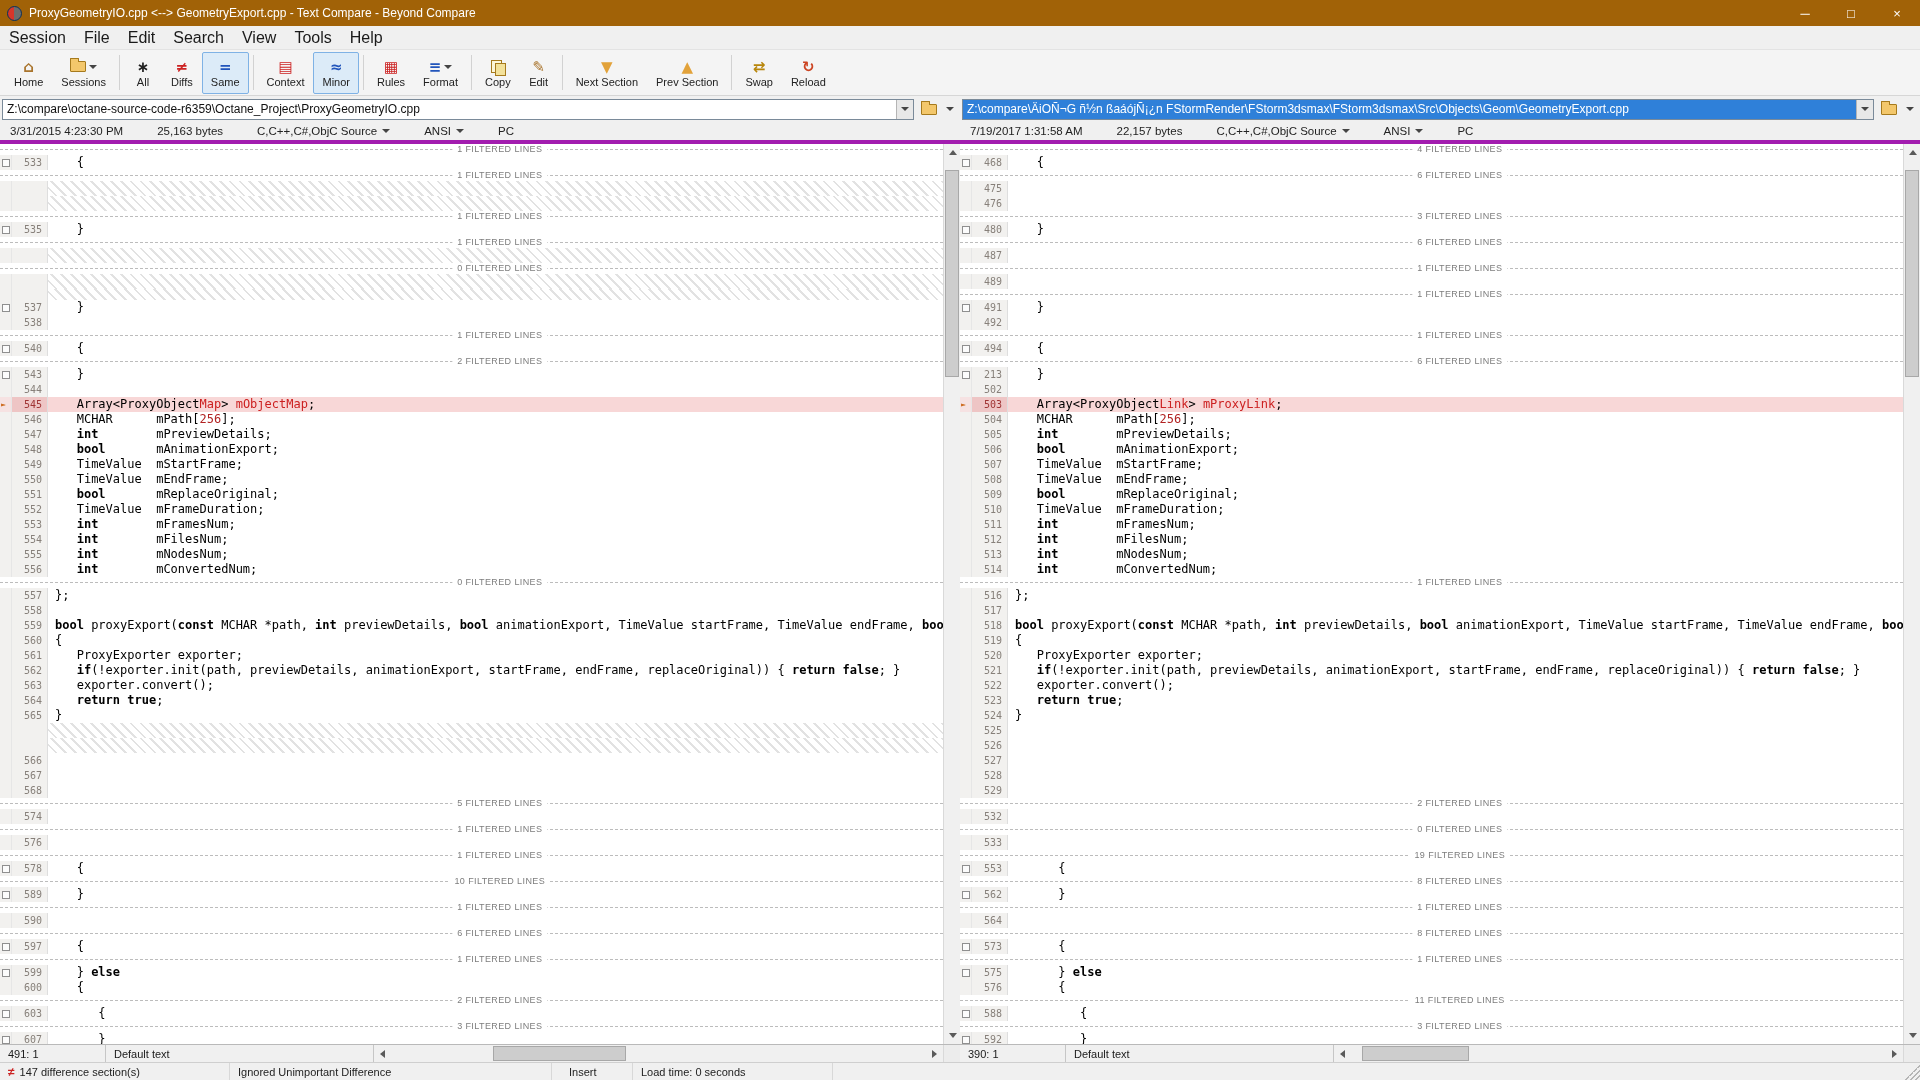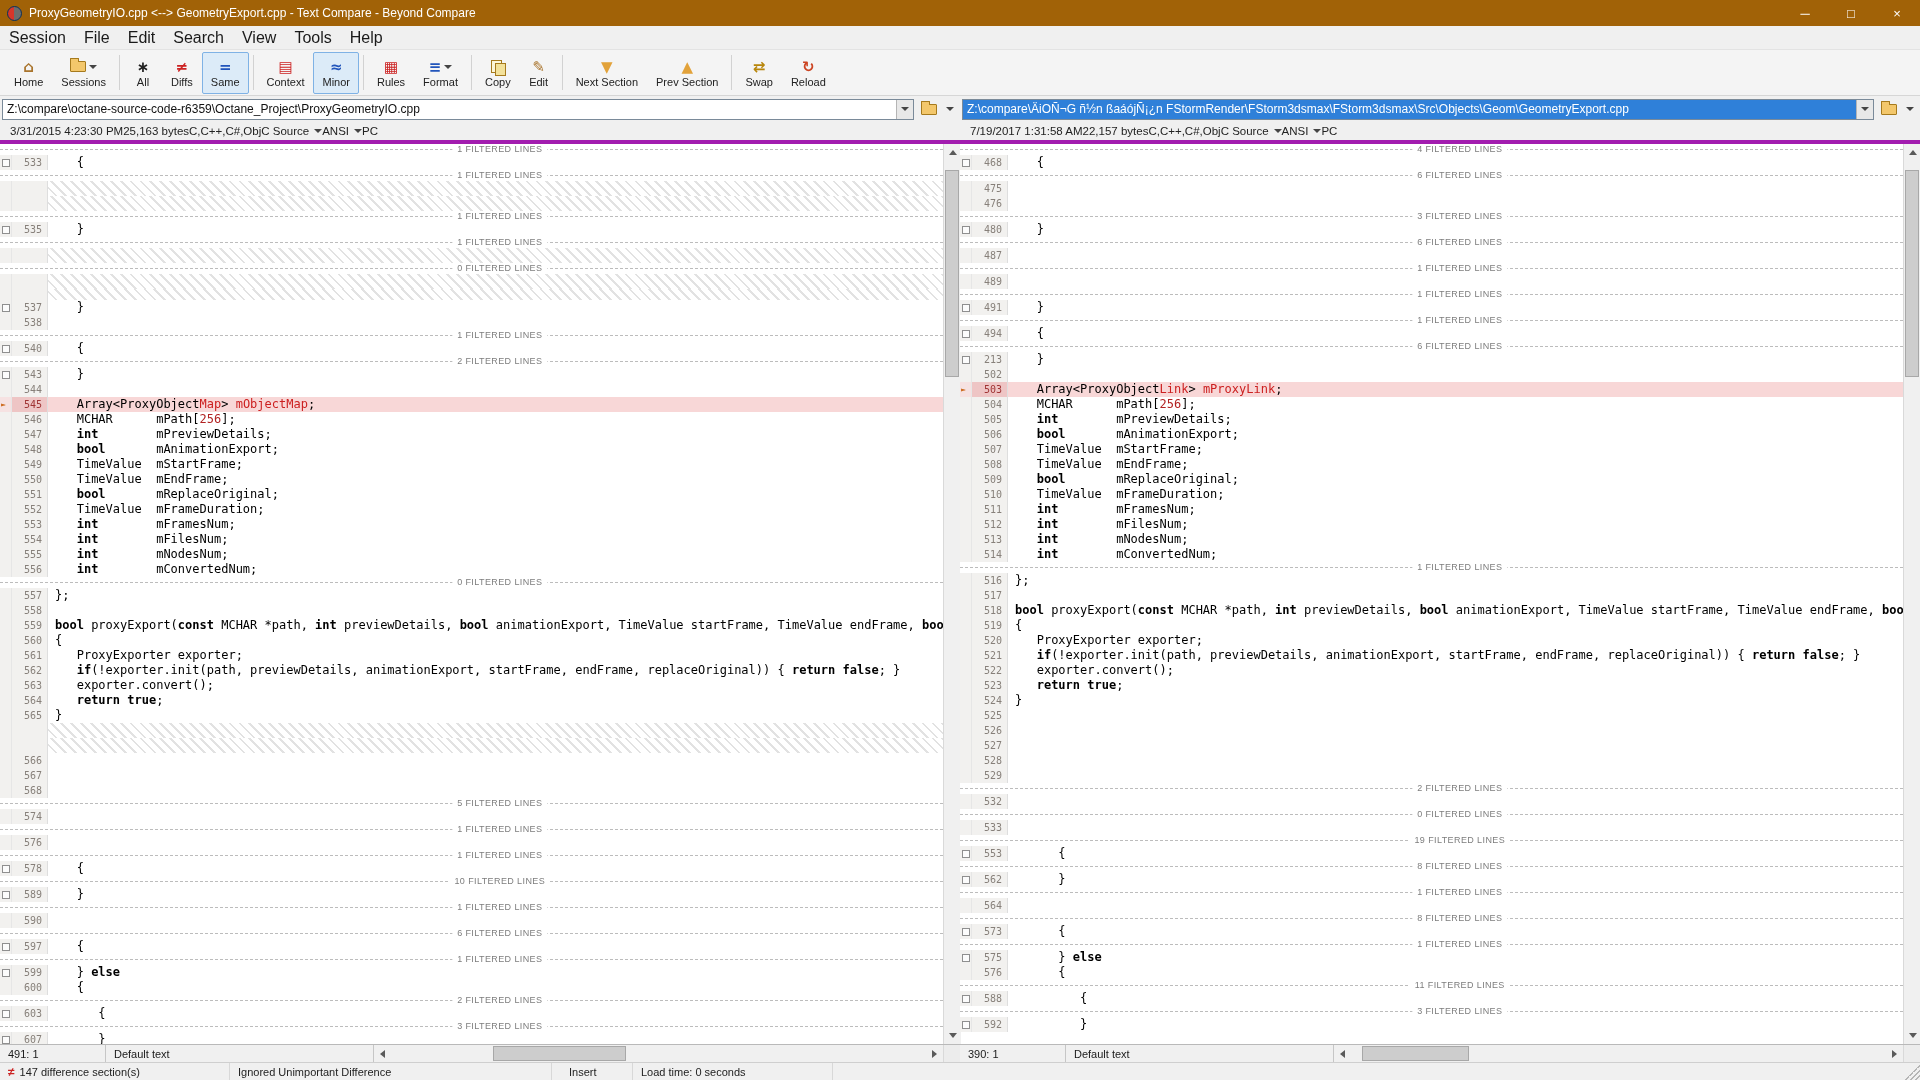--- a/index.html
+++ b/index.html
@@ -40,21 +40,21 @@
   .pathinput { flex:1; border:none; outline:none; font-size:12px; padding:0 4px; font-family:"Liberation Sans",sans-serif; background:transparent; color:#111; }
   .combo.selected { background:#2f80d9; }
   .combo.selected .pathinput { color:#fff; }
   .combobtn { width:17px; background:#e8e8e8; border-left:1px solid #b5b5b5; display:flex; align-items:center; justify-content:center; }
   .folderbtn { width:24px; height:21px; display:flex; align-items:center; justify-content:center; border:1px solid transparent; }
   .smallcaret { width:12px; height:21px; display:flex; align-items:center; justify-content:center; }
 
   
   .inforow { height:22px; display:flex; background:#f0f0f0; border-bottom:4px solid #a21caf; font-size:11.5px; color:#222; }
   .infohalf { width:960px; display:flex; align-items:center; }
-  .inf { display:flex; align-items:center; gap:5px; white-space:nowrap; }
+  .inf { margin-left:34px; display:flex; align-items:center; gap:5px; white-space:nowrap; }
   .inf.first { margin-left:10px; }
 
   
   .compare { height:900px; display:flex; background:#fff; }
   .pane { width:943px; height:100%; overflow:hidden; background:#fff; }
   .vscroll { width:17px; background:#f0f0f0; position:relative; border-left:1px solid #d9d9d9; }
   .varrow { position:absolute; left:0; width:17px; height:17px; background:#f0f0f0; display:flex; align-items:center; justify-content:center; }
   .varrow.up { top:0; } .varrow.down { bottom:0; }
   .tri-up { width:0;height:0;border-left:4px solid transparent;border-right:4px solid transparent;border-bottom:5px solid #5a5a5a; }
   .tri-down { width:0;height:0;border-left:4px solid transparent;border-right:4px solid transparent;border-top:5px solid #5a5a5a; }
@@ -662,20 +662,25 @@
       </div>
       <div class="sep">
         <div class="dash"></div>
         <div class="seplbl">1 FILTERED LINES</div>
       </div>
       <div class="crow">
         <div class="fold plus"></div>
         <div class="lnum">491</div>
         <div class="ctext">	}</div>
       </div>
+      <div class="crow">
+        <div class="fold"></div>
+        <div class="lnum">492</div>
+        <div class="ctext"></div>
+      </div>
       <div class="sep">
         <div class="dash"></div>
         <div class="seplbl">1 FILTERED LINES</div>
       </div>
       <div class="crow">
         <div class="fold plus"></div>
         <div class="lnum">494</div>
         <div class="ctext">	{</div>
       </div>
       <div class="sep">

